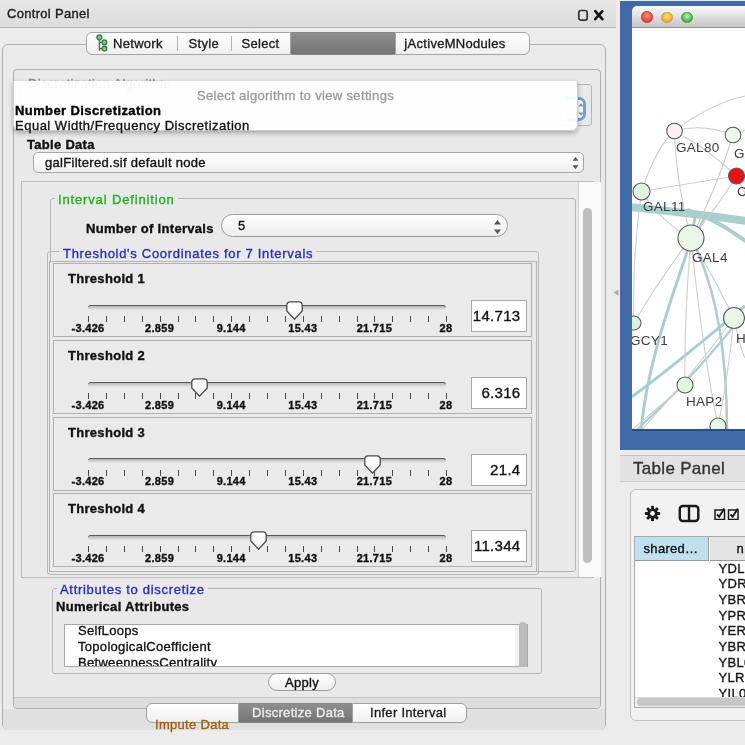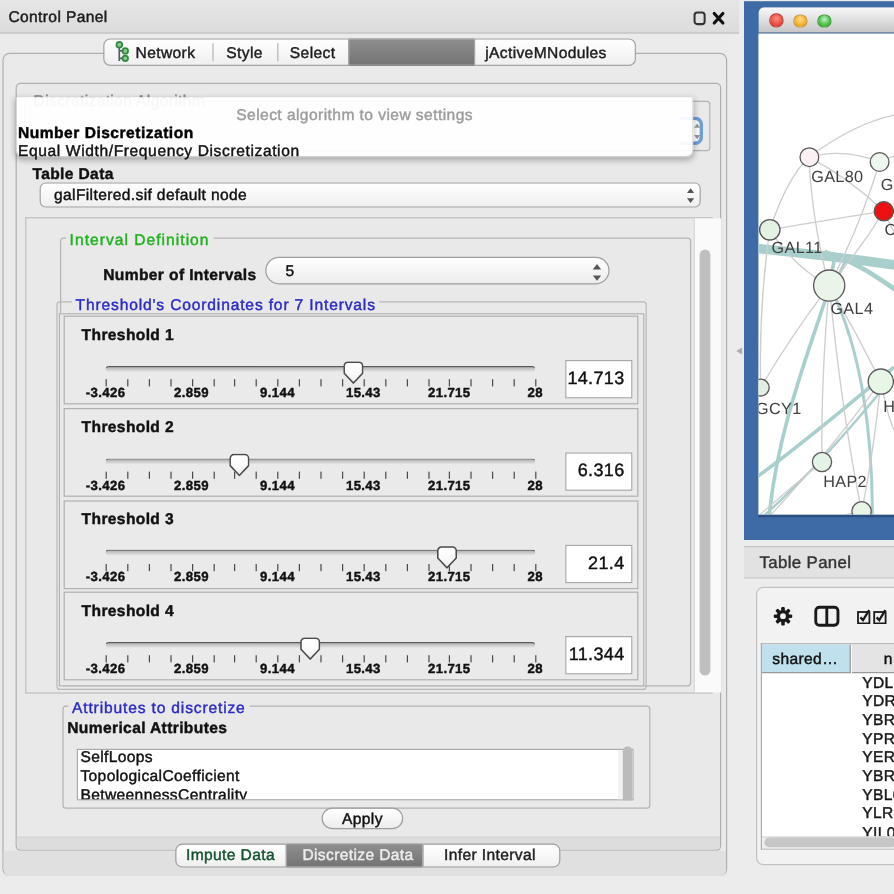--- a/index.html
+++ b/index.html
@@ -245,33 +245,33 @@
         <stop offset="1" stop-color="#EBEBEB"></stop>
       </linearGradient>
     </defs>
   <path d="M4 0.8 h9 a3.2 3.2 0 0 1 3.2 3.2 v6 L8.5 18.2 L0.8 10 v-6 a3.2 3.2 0 0 1 3.2 -3.2 z" fill="url(#thg3)" stroke="#4a4a4a" stroke-width="1.3"></path>
 </svg>
 <div class="abs" style="left:470.5px;top:530px;width:56px;height:32px;background:#fff;border:1px solid #A8A8A8;text-align:right;line-height:30px;font-size:15px;color:#111;padding-right:5px;">11.344</div>
 
 <div class="abs" style="left:52px;top:588px;width:490px;height:86px;border:1px solid #B4B4B4;border-radius:3px;"></div>
 <div class="abs" style="left:57px;top:582px;background:#E9E9E9;padding:0 3px;font-size:13px;letter-spacing:0.7px;color:#2A2AC8;">Attributes to discretize</div>
 <div class="abs b13" style="left:56px;top:598.5px;">Numerical Attributes</div>
-<div class="abs" style="left:64px;top:624px;width:464px;height:42.5px;background:#fff;border:1px solid #A9A9A9;overflow:hidden;">
+<div class="abs" style="left:64px;top:624px;width:464px;height:42.5px;background:#fff;border:1px solid #A9A9A9;overflow:hidden;padding-left:11px;">
   <div style="font-size:13px;color:#111;padding-left:2px;line-height:16px;margin-top:-2.5px;">SelfLoops<br>TopologicalCoefficient<br>BetweennessCentrality</div>
   <div class="abs" style="left:450px;top:0;width:14px;height:42.5px;background:#F2F2F2;"></div>
 </div>
 <div class="abs" style="left:519px;top:622px;width:8px;height:44.5px;background:#BBBBBB;border-radius:4px 4px 0 0;"></div>
 
 <div class="abs" style="left:268px;top:673px;width:68px;height:18px;background:linear-gradient(#FFFFFF,#EDEDED);border:1px solid #9E9E9E;border-radius:9px;text-align:center;line-height:17px;font-size:13px;color:#111;">Apply</div>
 
 <div class="abs" style="left:146px;top:703px;width:321px;height:20px;">
   <div class="abs" style="left:0;top:0;width:93px;height:20px;background:linear-gradient(#FFFFFF,#EFEFEF);border:1px solid #A0A0A0;border-radius:6px 0 0 6px;"></div>
   <div class="abs" style="left:93px;top:0;width:113px;height:20px;background:linear-gradient(#8E8E8E,#747474);border-top:1px solid #888;border-bottom:1px solid #888;"></div>
   <div class="abs" style="left:206px;top:0;width:115px;height:20px;background:linear-gradient(#FFFFFF,#EFEFEF);border:1px solid #A0A0A0;border-radius:0 6px 6px 0;"></div>
-  <div class="abs" style="left:9px;top:0;line-height:20px;font-size:13px;color:#14532d;">Impute Data</div>
+  <div class="abs" style="left:9px;top:12px;line-height:20px;font-size:13px;color:#a16207;">Impute Data</div>
   <div class="abs" style="left:106px;top:0;line-height:20px;font-size:13px;color:#EDEDED;">Discretize Data</div>
   <div class="abs" style="left:224px;top:0;line-height:20px;font-size:13px;color:#1c1c1c;">Infer Interval</div>
 </div>
 
 <div class="abs" style="left:13px;top:81px;width:565px;height:50px;background:rgba(255,255,255,0.93);border:1px solid #CFCFCF;border-top:none;border-radius:0 0 6px 6px;box-shadow:0 2px 5px rgba(0,0,0,0.30);z-index:50;"></div>
 <div class="abs" style="left:13px;top:88px;width:565px;text-align:center;font-size:13px;letter-spacing:0.35px;color:#9C9C9C;z-index:51;">Select algorithm to view settings</div>
 <div class="abs" style="left:15px;top:103px;font-size:13px;font-weight:bold;letter-spacing:0.4px;color:#000;z-index:51;">Number Discretization</div>
 <div class="abs" style="left:15px;top:118px;font-size:13px;letter-spacing:0.5px;color:#111;z-index:51;">Equal Width/Frequency Discretization</div>
 
 <svg class="abs" style="left:613px;top:289px" width="6" height="7" viewBox="0 0 6 7">
@@ -337,21 +337,21 @@
     <text x="60" y="234">GAL4</text>
     <text x="-2" y="317">GCY1</text>
     <text x="104" y="315">H</text>
     <text x="54" y="378">HAP2</text>
   </g>
 </svg>
 </div>
 <div class="abs" style="left:632px;top:429px;width:113px;height:2px;background:#2B4E80;"></div>
 
 <div class="abs" style="left:620px;top:455px;width:125px;height:27px;background:#E2E2E2;border-top:1px solid #C6C6C6;border-bottom:1px solid #CDCDCD;"></div>
-<div class="abs" style="left:633px;top:455px;height:38px;line-height:27px;font-size:14px;color:#333;">Table Panel</div>
+<div class="abs" style="left:633px;top:455px;height:38px;line-height:27px;font-size:17px;color:#333;">Table Panel</div>
 
 <div class="abs" style="left:630px;top:489px;width:120px;height:232px;background:#F2F2F2;border:1px solid #C2C2C2;border-radius:6px 0 0 6px;"></div>
 
 <svg class="abs" style="left:644px;top:505px" width="17" height="17" viewBox="0 0 17 17">
   <g fill="#1a1a1a">
     <circle cx="8.5" cy="8.5" r="5.2"></circle>
     <rect x="7" y="0.8" width="3" height="15.4" rx="1"></rect>
     <rect x="0.8" y="7" width="15.4" height="3" rx="1"></rect>
     <rect x="7" y="0.8" width="3" height="15.4" rx="1" transform="rotate(45 8.5 8.5)"></rect>
     <rect x="7" y="0.8" width="3" height="15.4" rx="1" transform="rotate(-45 8.5 8.5)"></rect>

